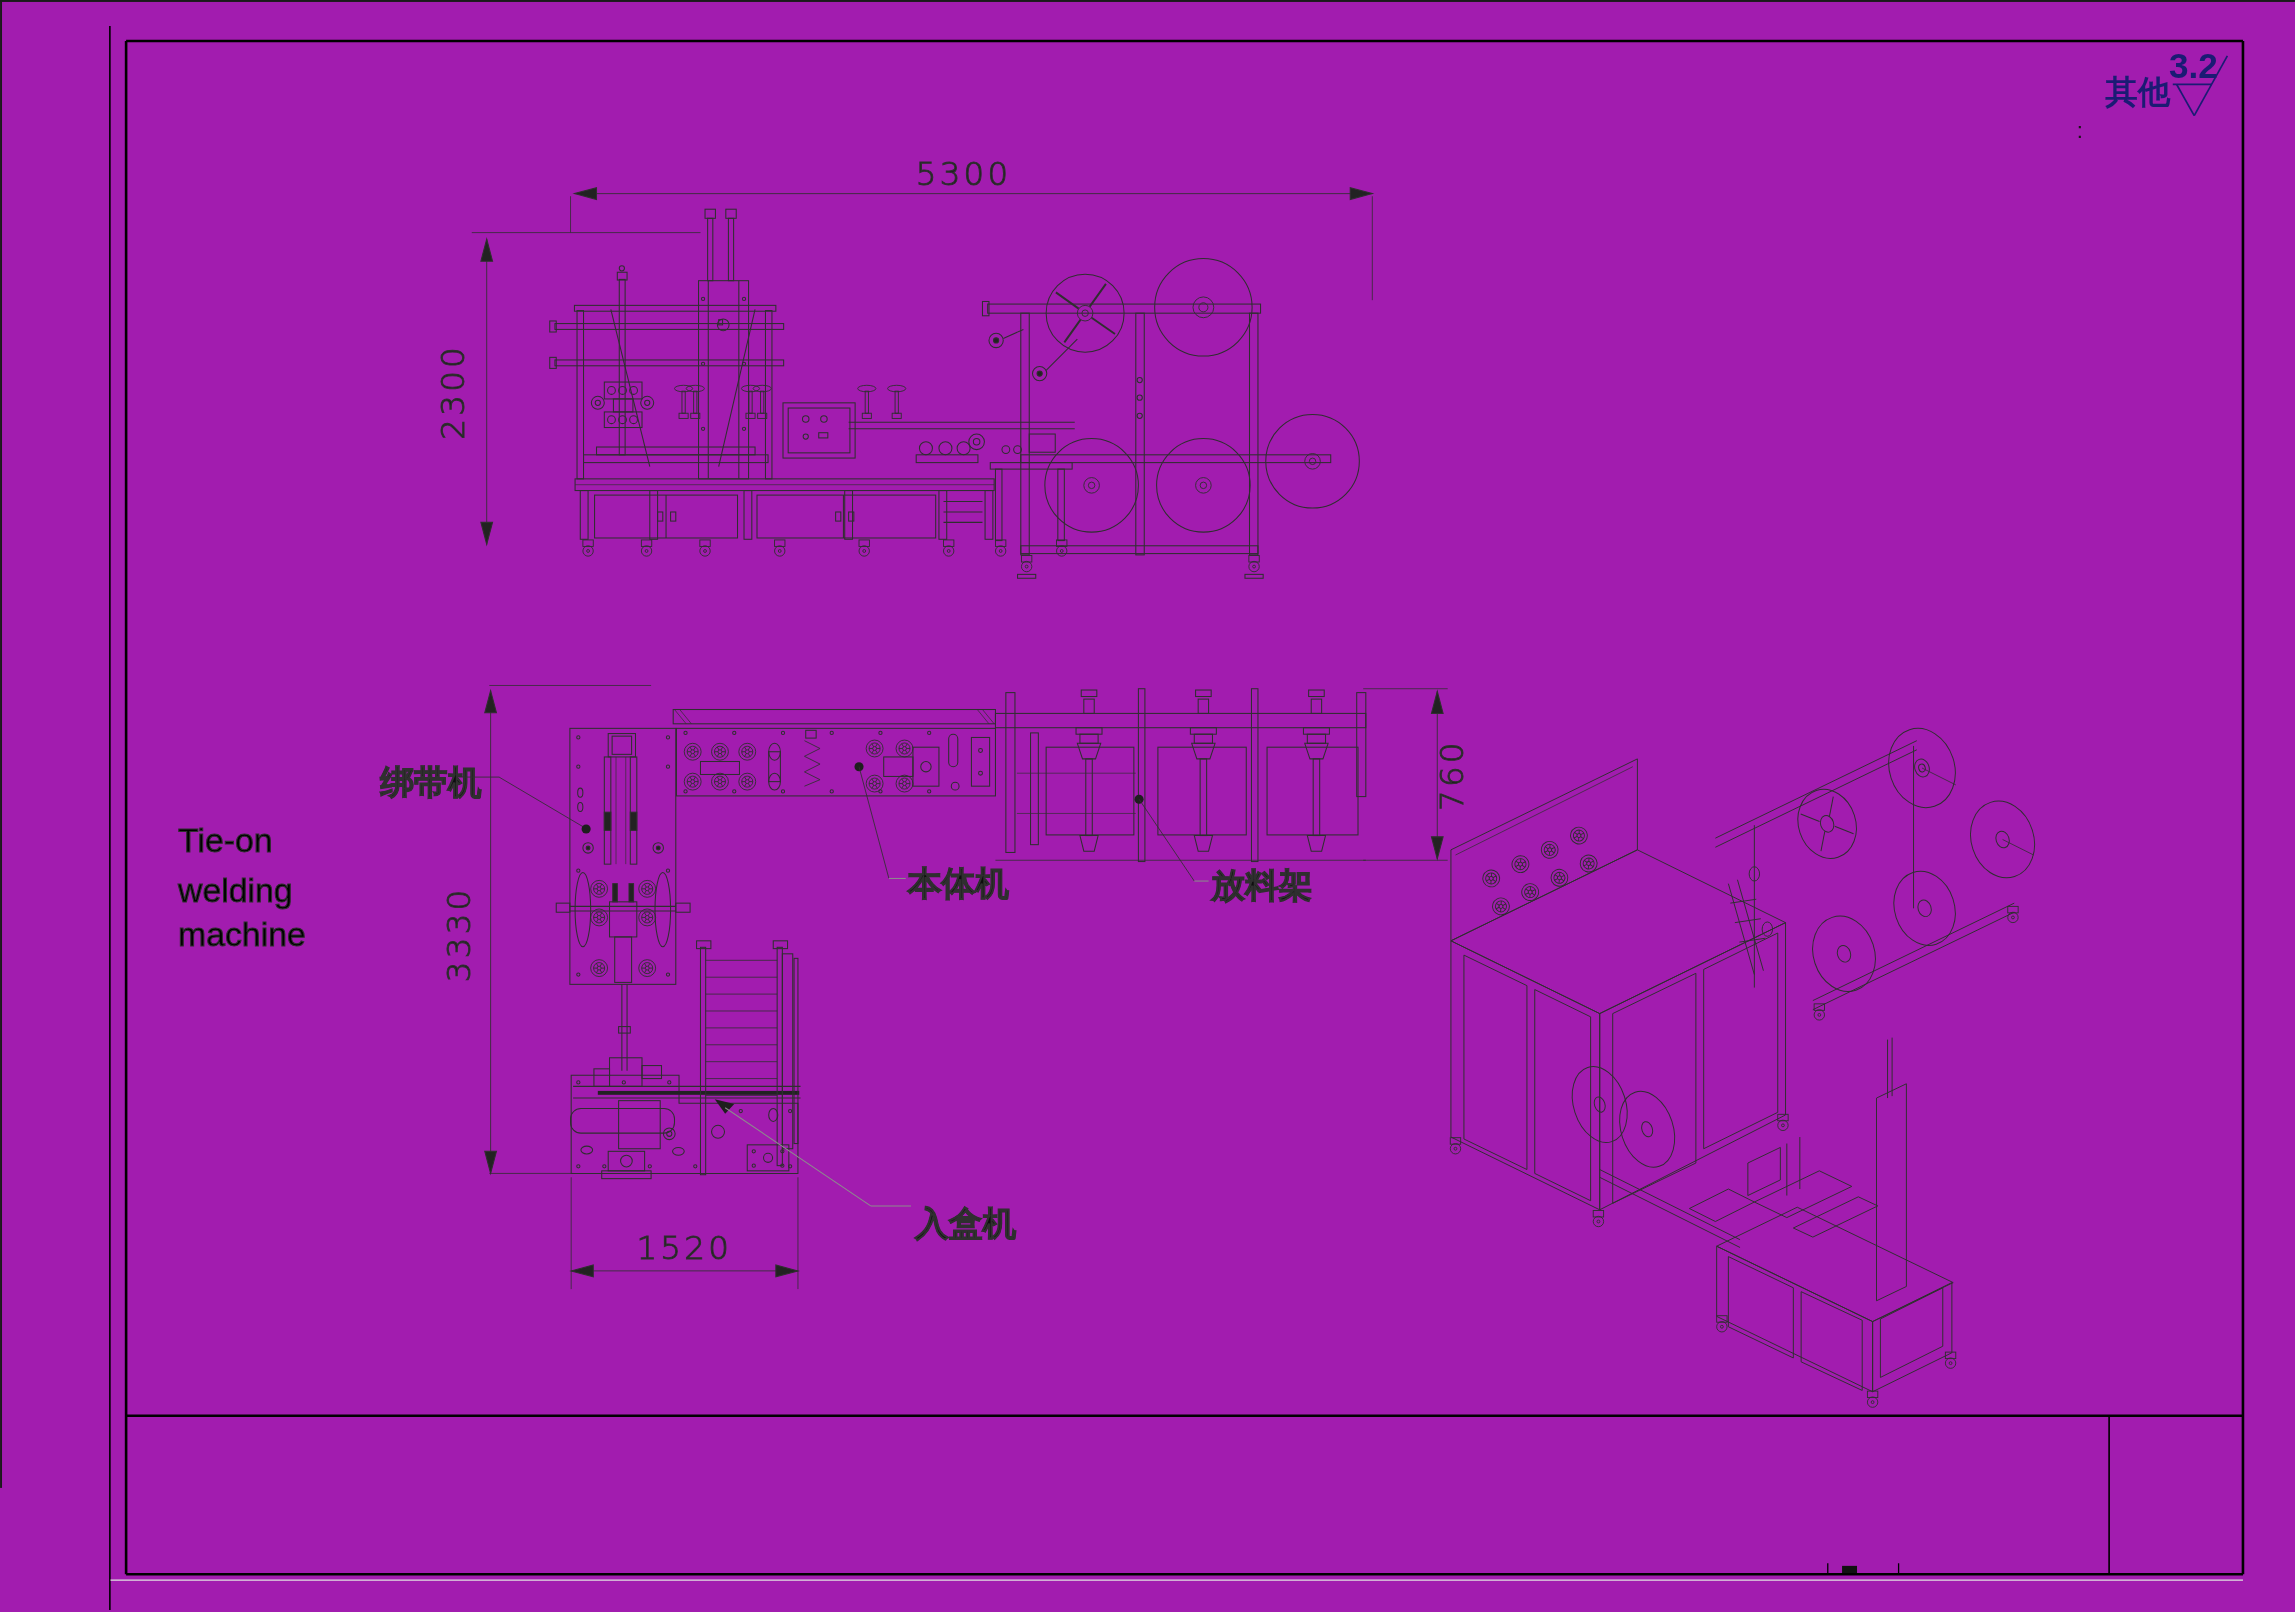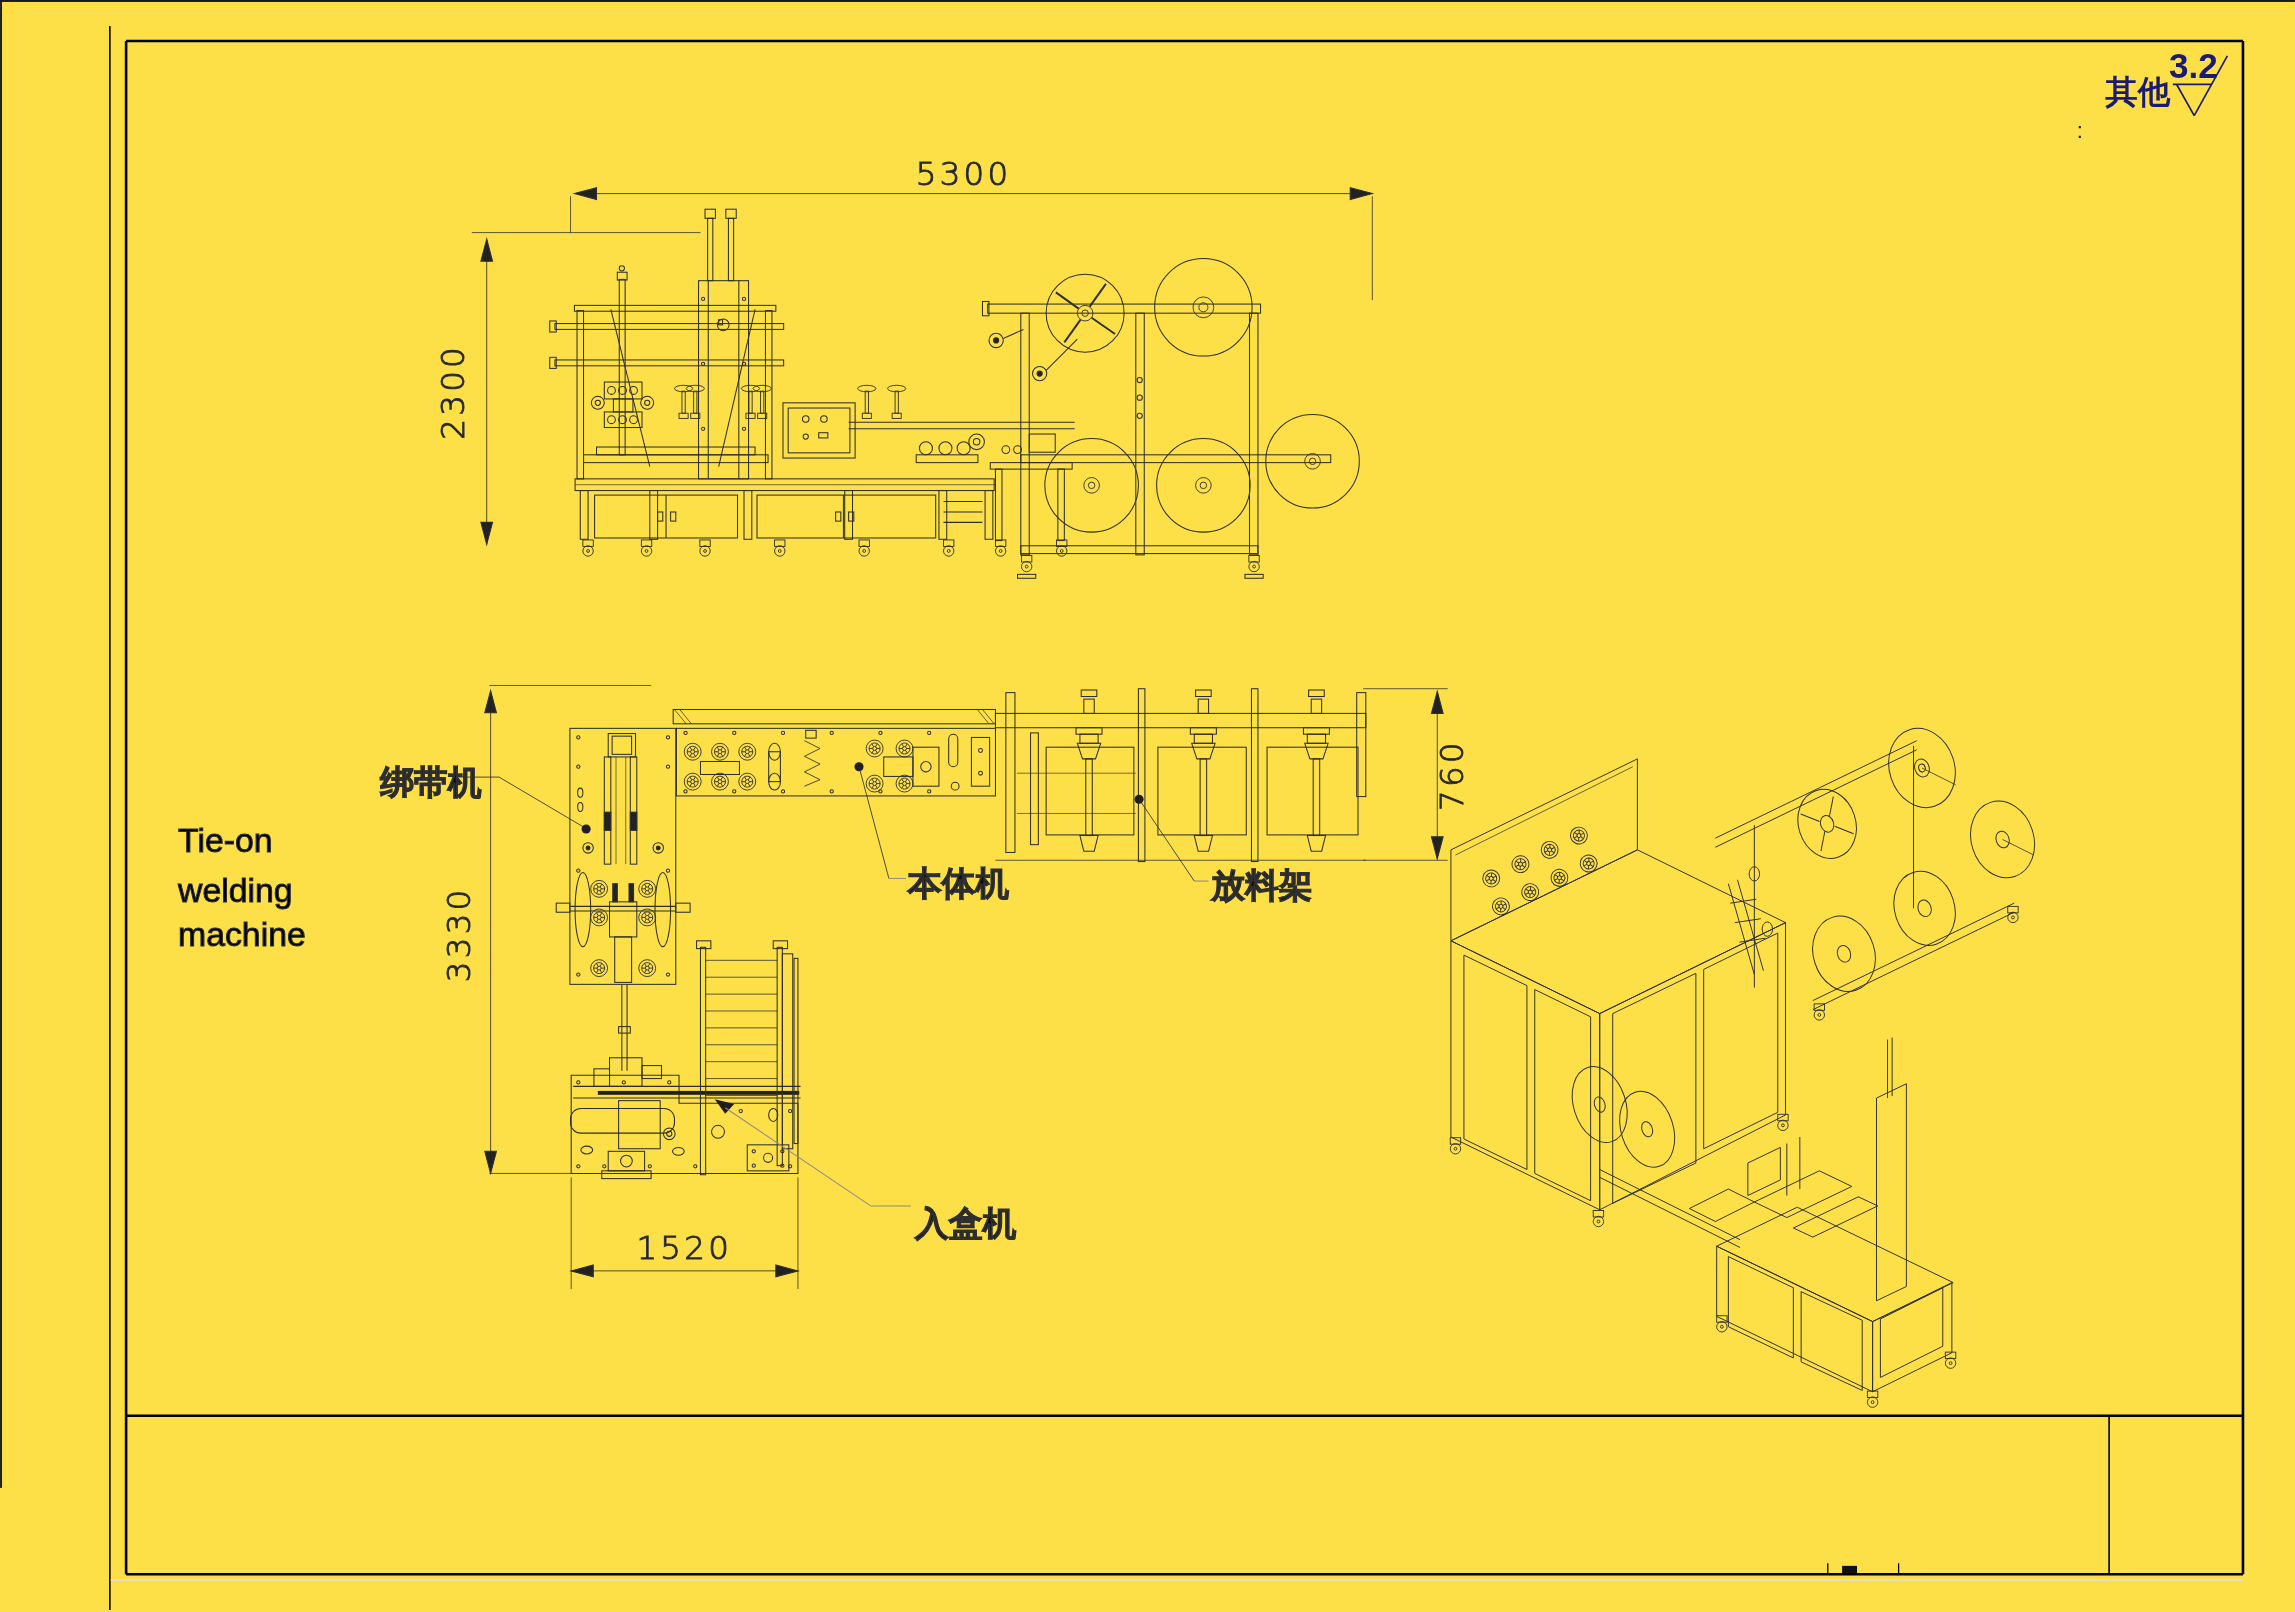--- a/index.html
+++ b/index.html
@@ -1,16 +1,16 @@
 <!DOCTYPE html>
 <html style="font-size:10.4px"><head>
 <meta charset="utf-8">
 <style>
   html,body{margin:0;padding:0;background:#ffffff;}
-  #sheet{position:relative;width:2295px;height:1612px;background:#fde047;overflow:hidden;
+  #sheet{position:relative;width:2295px;height:1612px;background:#a21caf;overflow:hidden;
          font-family:"Liberation Sans", sans-serif;text-decoration:underline;}
   svg{position:absolute;left:0;top:0;}
   text{fill:#161616;}
   .dimtxt{font-size:50px;letter-spacing:5px;fill:#1f1f1f;font-family:"DejaVu Sans",sans-serif;font-weight:200;}
   .cjk{font-size:52px;fill:#0d0d0d;font-weight:600;}
   .latin{font-size:52px;fill:#000;}
   .navy{fill:#1b1b74;font-weight:600;}
 </style>
 </head>
 <body>

